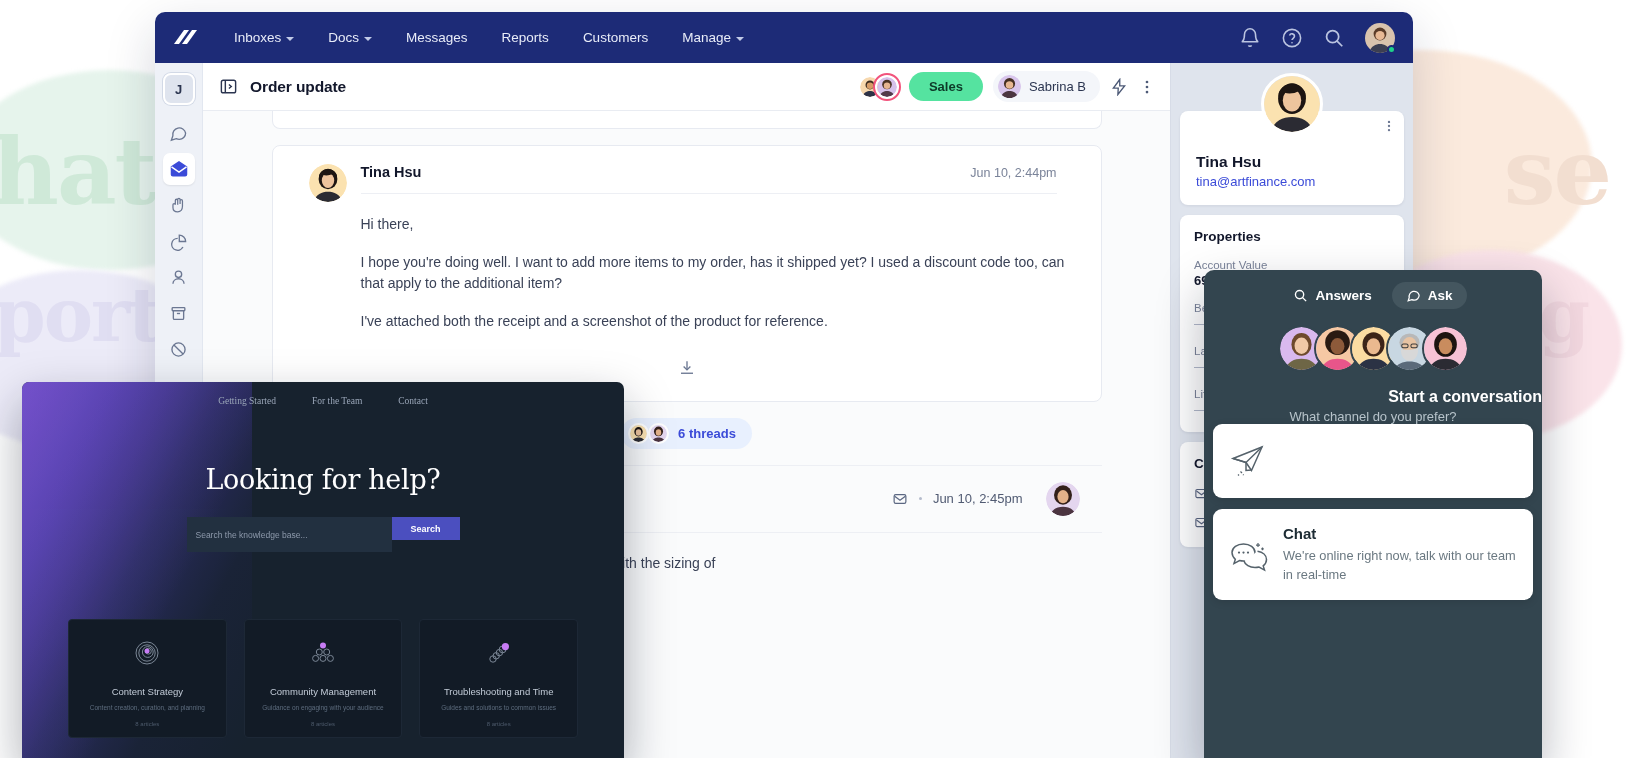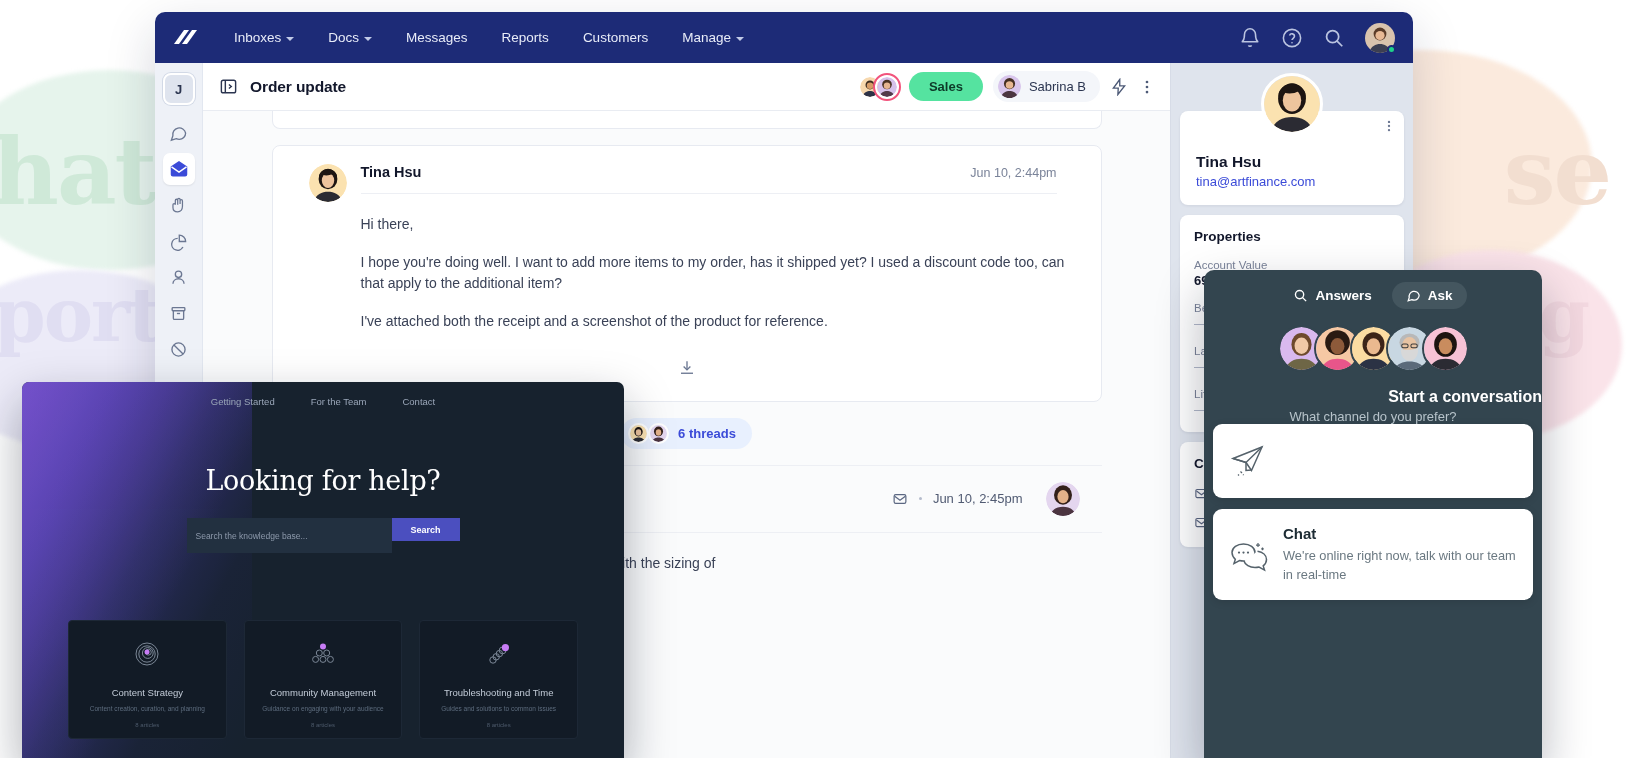--- a/index.html
+++ b/index.html
@@ -183,21 +183,21 @@
     position: absolute; left: 0; top: 0; width: 230px; height: 376px;
     background: linear-gradient(118deg,#6d4ec9 0%, #4b3da8 22%, #2a2d63 48%, #1b2438 72%, #17222e 100%);
     opacity: .95;
   }
   #hc-gradient::after {
     content: ""; position: absolute; inset: 0;
     background: linear-gradient(118deg, rgba(130,90,220,.55), rgba(23,34,46,0) 62%);
   }
   #hc-inner { position: relative; z-index: 2; }
   #hc-nav { display: flex; justify-content: center; gap: 36px; padding: 14px 0 0; }
-  #hc-nav a { font-size: 9.5px; color: #9aa6b8; text-decoration: none; cursor: pointer; }
+  #hc-nav a { font-size: 9.5px; color: #9aa6b8; text-decoration: none; cursor: pointer; font-family: Liberation Serif, serif; }
   #hc-title {
     text-align: center; margin-top: 58px; color: #fff;
     font-family: "DejaVu Serif", serif; font-size: 27px; font-weight: 400; letter-spacing: -.3px;
   }
   #hc-search { display: flex; justify-content: center; margin-top: 22px; }
   #hc-search input {
     width: 205px; height: 35px; background: #223040; border: none;
     color: #8d99ab; font-size: 8.5px; padding: 0 9px;
     font-family: "Liberation Sans", sans-serif;
   }

